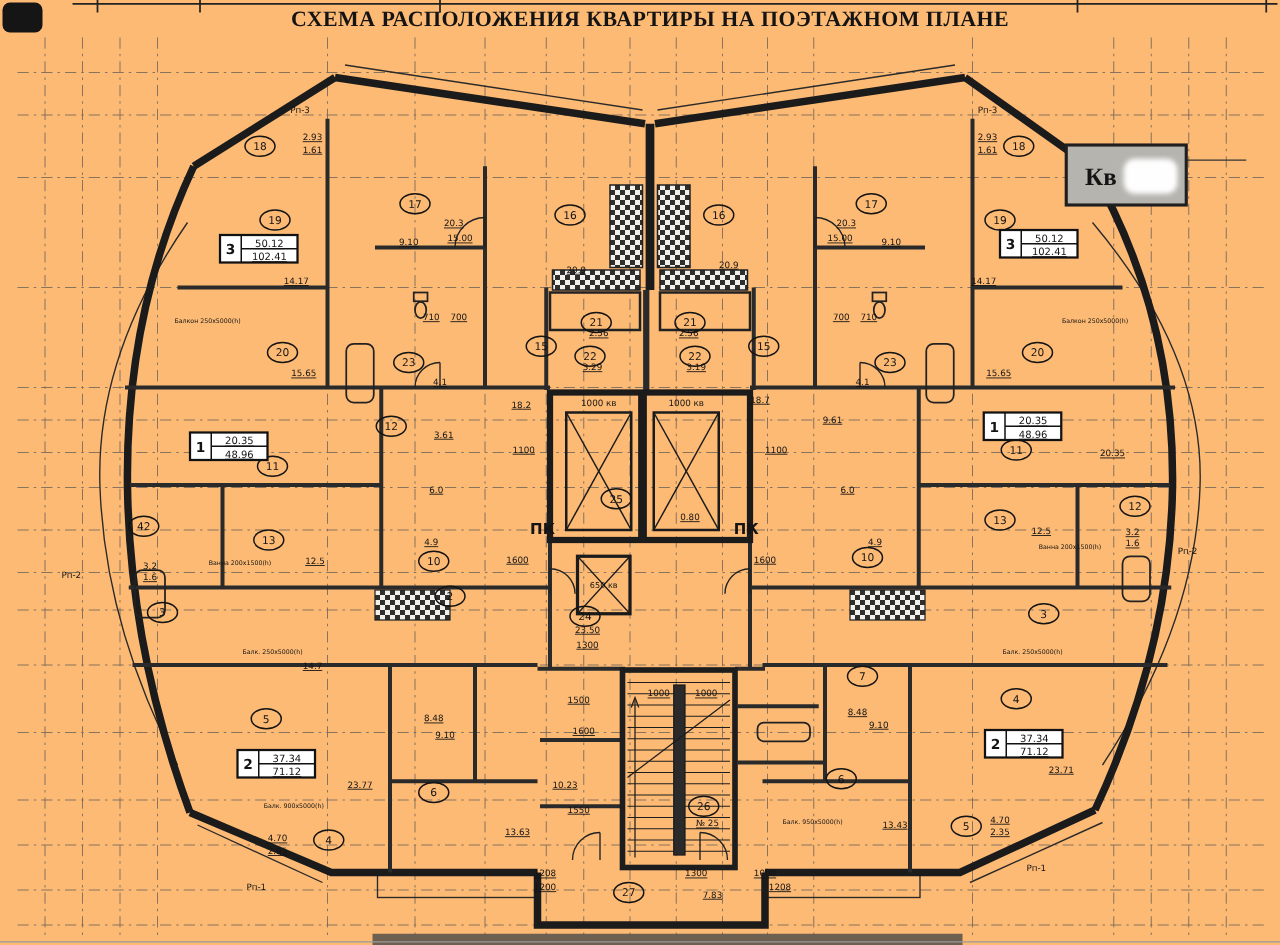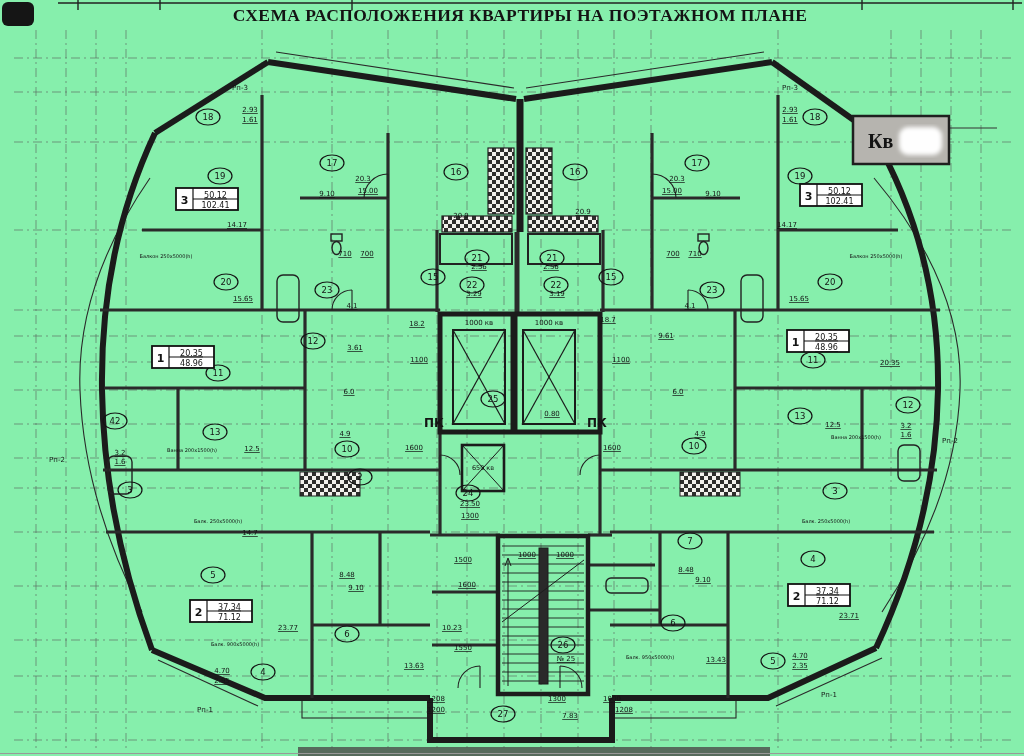--- a/index.html
+++ b/index.html
@@ -1,16 +1,16 @@
 <!DOCTYPE html>
 <html><head>
 <meta charset="utf-8">
 <style>
   html,body{margin:0;padding:0;background:#e8e8e4;}
-  .page{position:relative;width:1024px;height:756px;background:#86efac;overflow:hidden;
+  .page{position:relative;width:1024px;height:756px;background:#fdba74;overflow:hidden;
         font-family:"DejaVu Sans",sans-serif;}
   svg{position:absolute;left:0;top:0;}
   text{fill:#141414;font-family:"DejaVu Sans",sans-serif;}
   .title{font-family:"Liberation Serif",serif;font-weight:bold;font-size:17.5px;letter-spacing:.4px;}
   .dim{font-size:7px;text-decoration:underline;text-anchor:middle;}
   .lbl{text-anchor:middle;}
   .circ-n{font-size:8.5px;text-anchor:middle;}
   .apt-digit{font-size:11px;font-weight:bold;text-anchor:middle;}
   .apt-num{font-size:8px;text-anchor:middle;text-decoration:underline;}
   .kv-label{font-family:"Liberation Serif",serif;font-weight:bold;font-size:20px;}

